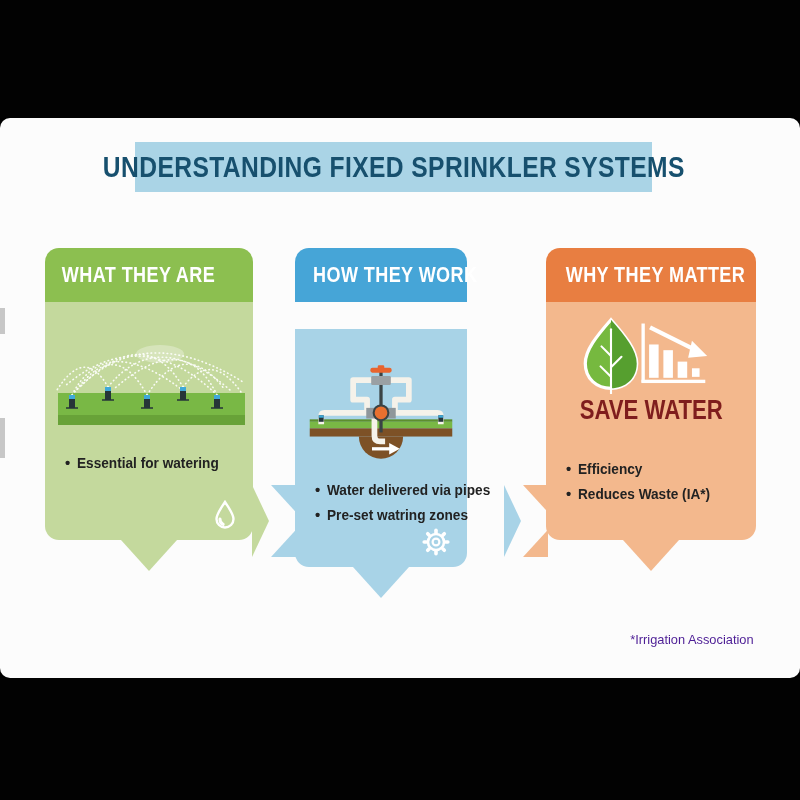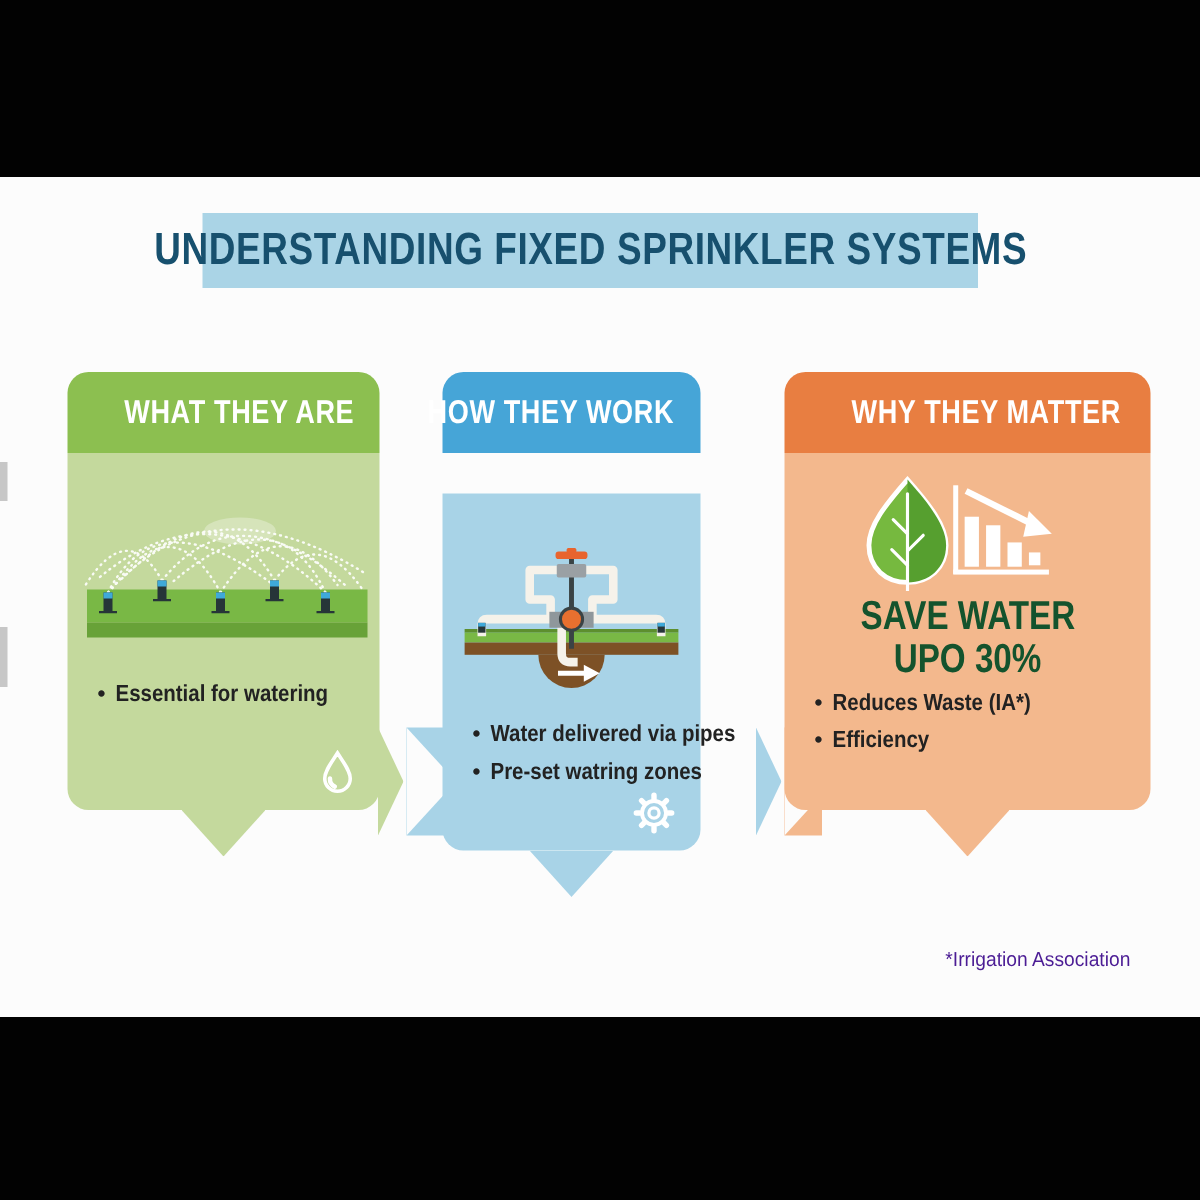--- a/index.html
+++ b/index.html
@@ -1,33 +1,33 @@
 <!DOCTYPE html>
 <html><head>
 <meta charset="utf-8">
 <style>
   html,body{margin:0;padding:0;}
   body{width:800px;height:800px;background:#000;font-family:"Liberation Sans",sans-serif;overflow:hidden;}
   .stage{position:relative;width:800px;height:800px;background:#000;}
   .letterbox{position:absolute;left:0;width:800px;background:#020202;}
   .lb-top{top:0;height:118px;}
   .lb-bottom{top:678px;height:122px;}
-  .content{position:absolute;left:0;top:118px;width:800px;height:560px;background:#fcfcfc;}
+  .content{position:absolute;left:0;top:118px;width:800px;height:560px;background:#fcfcfc;border-radius:10px;}
   
   .edge-mark{position:absolute;left:0;width:5px;background:#9a9a9a;opacity:.55;}
 
   .title-bar{position:absolute;left:135px;top:24px;width:517px;height:50px;background:#aad4e6;
     display:flex;align-items:center;justify-content:center;}
   .title-text{font-size:30px;font-weight:bold;color:#17506e;letter-spacing:.5px;}
   .cond{display:inline-block;transform:scaleX(0.82);transform-origin:center;white-space:nowrap;}
   .cond-l{display:inline-block;transform:scaleX(0.88);transform-origin:left center;white-space:nowrap;}
 
   .panel{position:absolute;top:130px;}
   .panel-header{position:relative;height:54px;border-radius:14px 14px 0 0;
-    display:flex;align-items:center;justify-content:flex-end;padding-left:48px;}
+    display:flex;align-items:center;justify-content:flex-start;}
   .panel-header .hdr{font-size:22px;font-weight:bold;color:#ffffff;letter-spacing:.5px;}
   .panel-body{position:relative;height:238px;border-radius:0 0 14px 14px;}
   .panel-tail{position:absolute;left:50%;transform:translateX(-50%);top:292px;width:56px;height:31px;
     clip-path:polygon(0 0,100% 0,50% 100%);}
   .p1 .panel-header{background:#8cbf50;} .p1 .panel-body,.p1 .panel-tail{background:#c4d99d;}
   .p2 .panel-header{background:#46a5d7;} .p2 .panel-body,.p2 .panel-tail{background:#a8d3e7;margin-top:27px;}
   .p3 .panel-header{background:#e87e41;} .p3 .panel-body,.p3 .panel-tail{background:#f3b88d;}
 
   .bullets{position:absolute;left:20px;top:152px;margin:0;padding:0;list-style:none;}
   .bullets li{display:flex;align-items:flex-start;margin:0 0 6px 0;}
@@ -39,21 +39,21 @@
   .illu{position:absolute;left:0;top:0;width:100%;height:100%;pointer-events:none;}
 
   
   .gap-piece{position:absolute;top:367px;height:72px;}
   .gap-tri{width:17px;clip-path:polygon(0 0,100% 50%,0 100%);}
   .gap-rect{width:25px;}
   .gap-notch{width:33px;background:#fcfcfc;clip-path:polygon(0 0,100% 50%,0 100%);}
   
 
   .why-icons{position:absolute;left:0;top:12px;width:100%;height:80px;}
-  .headline{position:absolute;left:0;top:94px;width:100%;text-align:center;color:#14532d;
+  .headline{position:absolute;left:0;top:94px;width:100%;text-align:center;color:#7f1d1d;
     font-weight:bold;font-size:27px;line-height:1.06;}
 
   .footnote{position:absolute;right:43px;top:514px;font-size:13.5px;color:#4c1d95;}
 </style>
 </head>
 <body>
 
 <div class="stage">
   <div class="letterbox lb-top"></div>
 
@@ -203,21 +203,21 @@
           </g>
         </svg>
       </div>
       <div class="panel-tail"></div>
     </div>
 
     <div class="gap-piece gap-tri" style="left:504px;background:#a8d3e7;"></div>
     <div class="gap-piece gap-rect" style="left:523px;background:#f3b88d;"></div>
     <div class="gap-piece gap-notch" style="left:523px;"></div>
 
-    <div class="panel p3" style="left:523px;width:244px;">
+    <div class="panel p3" style="left:546px;width:210px;">
       <div class="panel-header">
         <span class="hdr cond">WHY THEY MATTER</span>
       </div>
       <div class="panel-body">
         <svg class="why-icons" viewBox="0 0 210 84">
 
           <g>
             <path d="M63,6 C48,23 36,38 36,52 C36,68 48,78 63,78 C78,78 90,68 90,52 C90,38 78,23 63,6 Z" fill="#76b93f" stroke="#ffffff" stroke-width="3.4"></path>
             <path d="M63,6 C78,23 90,38 90,52 C90,68 78,78 63,78 Z" fill="#569f2f"></path>
             <g stroke="#ffffff" stroke-width="2.2" stroke-linecap="round" fill="none">
@@ -234,28 +234,27 @@
             <rect x="103" y="32" width="10" height="35"></rect>
             <rect x="118" y="38" width="10" height="29"></rect>
             <rect x="133" y="50" width="10" height="17"></rect>
             <rect x="148" y="57" width="8" height="9"></rect>
             <line x1="104" y1="14" x2="152" y2="38" stroke="#ffffff" stroke-width="4.5"></line>
             <polygon points="148,28 164,44 144,46" fill="#ffffff"></polygon>
           </g>
         </svg>
         <div class="headline">
           <div><span class="cond">SAVE WATER</span></div>
-          <div><span class="cond">UPO 30%</span></div>
         </div>
         <ul class="bullets" style="top:158px;">
           <li>
+              <span class="bl cond-l">Efficiency</span>
+            </li>
+          <li>
               <span class="bl cond-l">Reduces Waste (IA*)</span>
-            </li>
-          <li>
-              <span class="bl cond-l">Efficiency</span>
             </li>
         </ul>
       </div>
       <div class="panel-tail"></div>
     </div>
 
     <div class="footnote">
       <span class="cond" style="transform:scaleX(0.95);">*Irrigation Association</span>
     </div>
 

